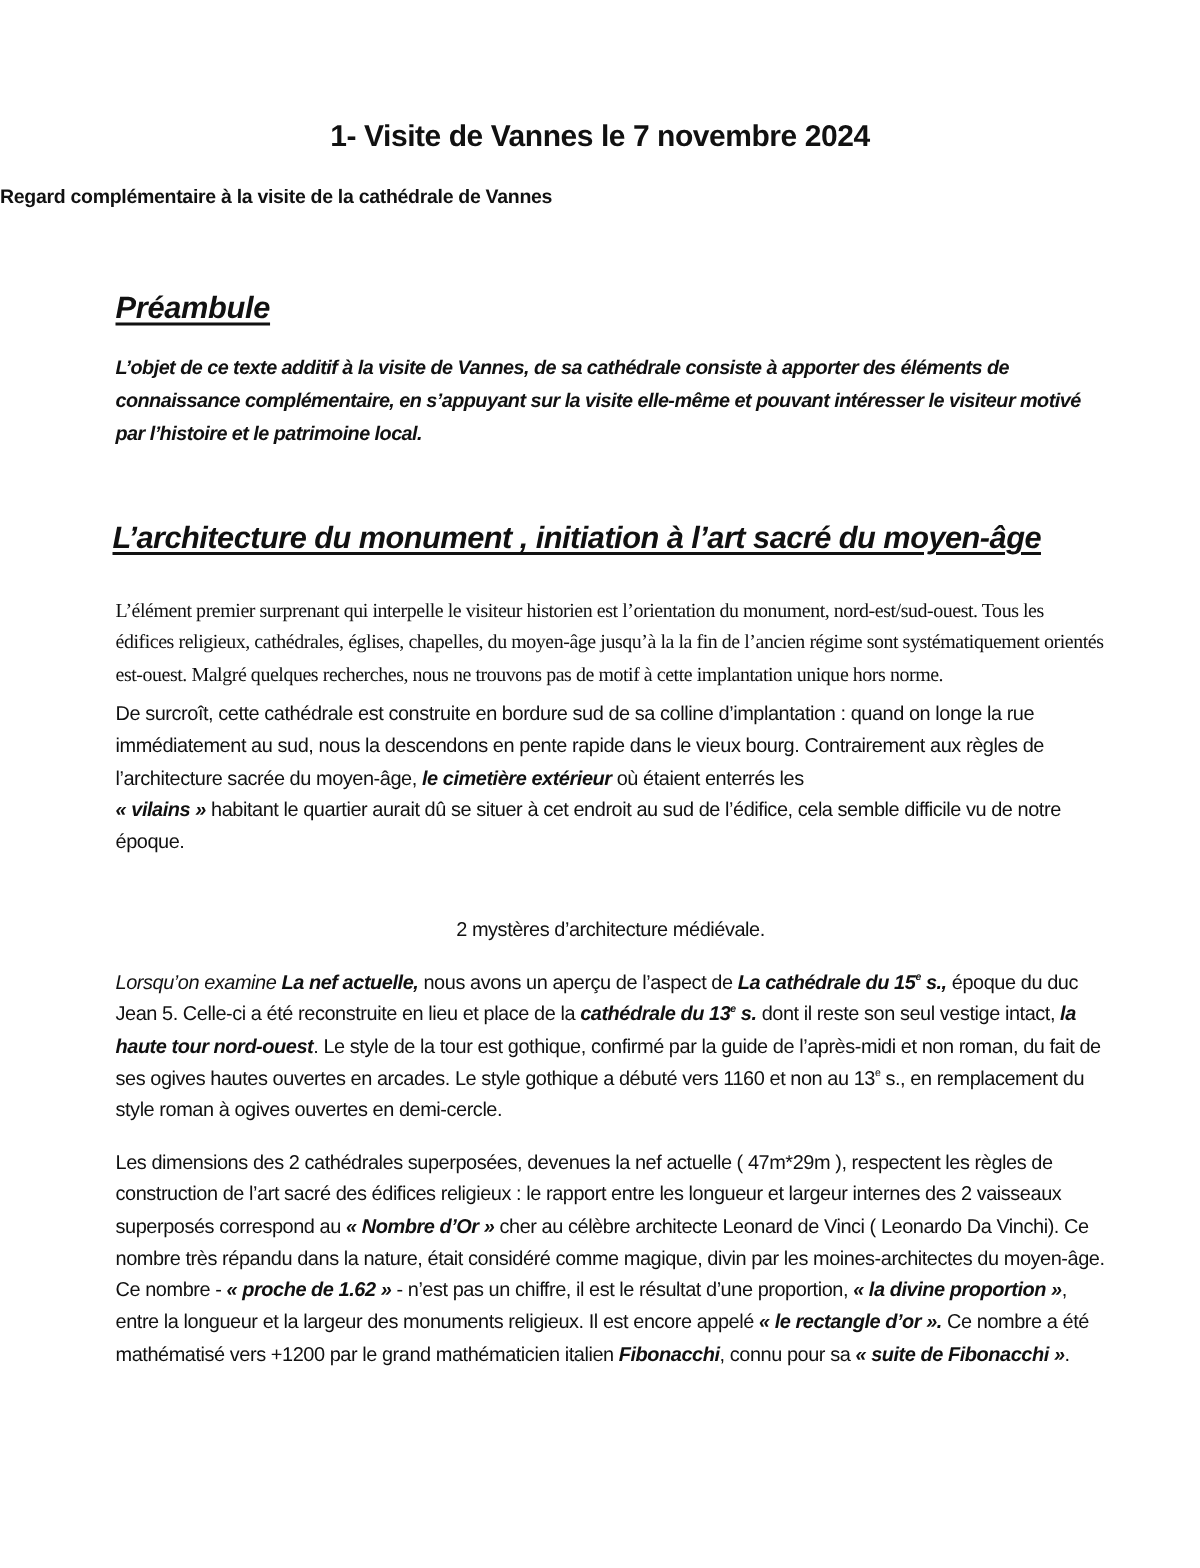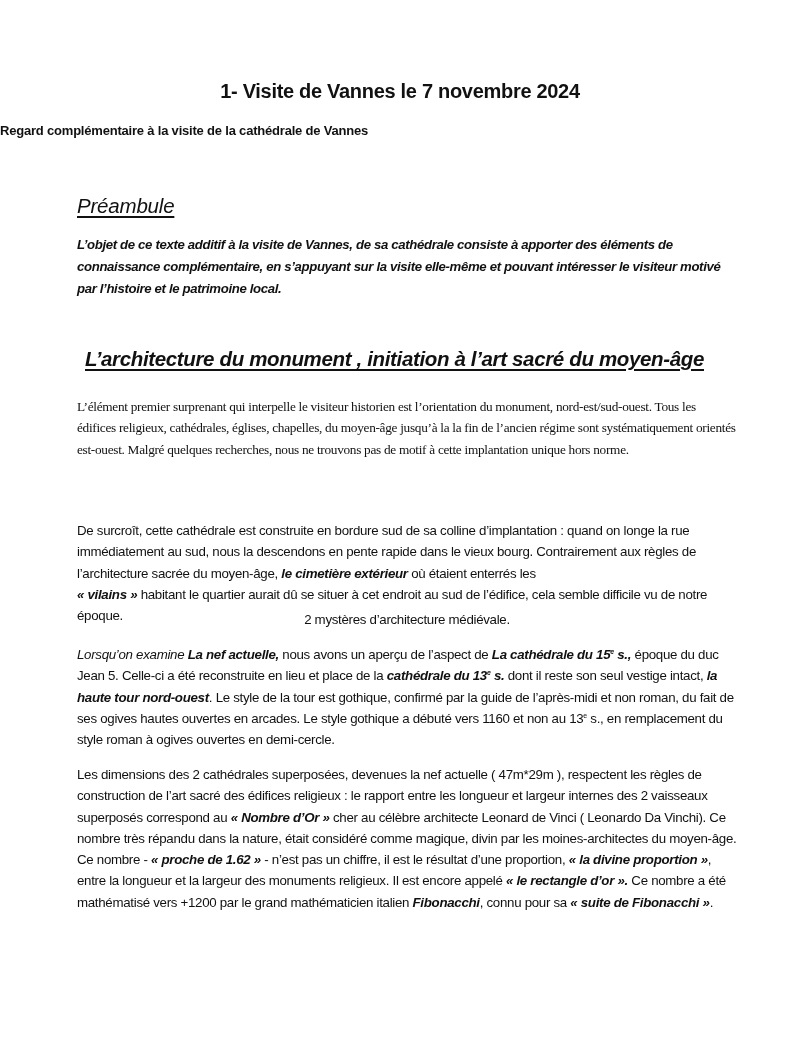--- a/index.html
+++ b/index.html
@@ -1,25 +1,25 @@
 <!DOCTYPE html>
 <html><head>
 <meta charset="utf-8">
 <style>
   html, body { margin: 0; padding: 0; background: #ffffff; }
   body { width: 800px; height: 1045px; position: relative; overflow: hidden; color: #111; font-family: "Liberation Sans", sans-serif; }
   .page { position: absolute; left: 0; top: 0; width: 800px; height: 1032px; }
   .title { position: absolute; top: 80px; left: 0; width: 800px; text-align: center; font-size: 20px; font-weight: bold; letter-spacing: -0.3px; }
   .subtitle { position: absolute; top: 123px; left: 0; width: 800px; text-align: left; font-size: 13px; font-weight: bold; letter-spacing: -0.2px; }
-  .h-preamble { position: absolute; top: 194px; left: 77px; font-size: 20.5px; font-weight: normal; font-style: italic; text-decoration: underline; text-underline-offset: 3px; letter-spacing: -0.2px; }
+  .h-preamble { position: absolute; top: 194px; left: 77px; font-size: 20.5px; font-weight: bold; font-style: italic; text-decoration: underline; text-underline-offset: 3px; letter-spacing: -0.2px; }
   .preamble-text { position: absolute; top: 234px; left: 77px; width: 660px; font-size: 13.2px; font-weight: bold; font-style: italic; line-height: 22px; letter-spacing: -0.35px; }
-  .h-archi { position: absolute; top: 347px; left: 85px; font-size: 20.5px; font-weight: bold; font-style: italic; text-decoration: underline; text-underline-offset: 3px; letter-spacing: -0.35px; white-space: nowrap; }
+  .h-archi { position: absolute; top: 347px; left: 75px; font-size: 20.5px; font-weight: bold; font-style: italic; text-decoration: underline; text-underline-offset: 3px; letter-spacing: -0.35px; white-space: nowrap; }
   .para { position: absolute; left: 77px; width: 660px; font-size: 13.3px; line-height: 21.3px; letter-spacing: -0.3px; }
   .p1 { top: 396px; font-family: Liberation Serif, serif; }
-  .p2 { top: 520px; }
+  .p2 { top: 465px; }
   .p3 { top: 609px; text-align: center; }
   .p4 { top: 644px; }
   .p5 { top: 764px; }
   b.bi { font-weight: bold; font-style: italic; }
   sup { font-size: 7px; vertical-align: super; line-height: 0; }
 </style>
 </head>
 <body>
 
 <div class="page">

